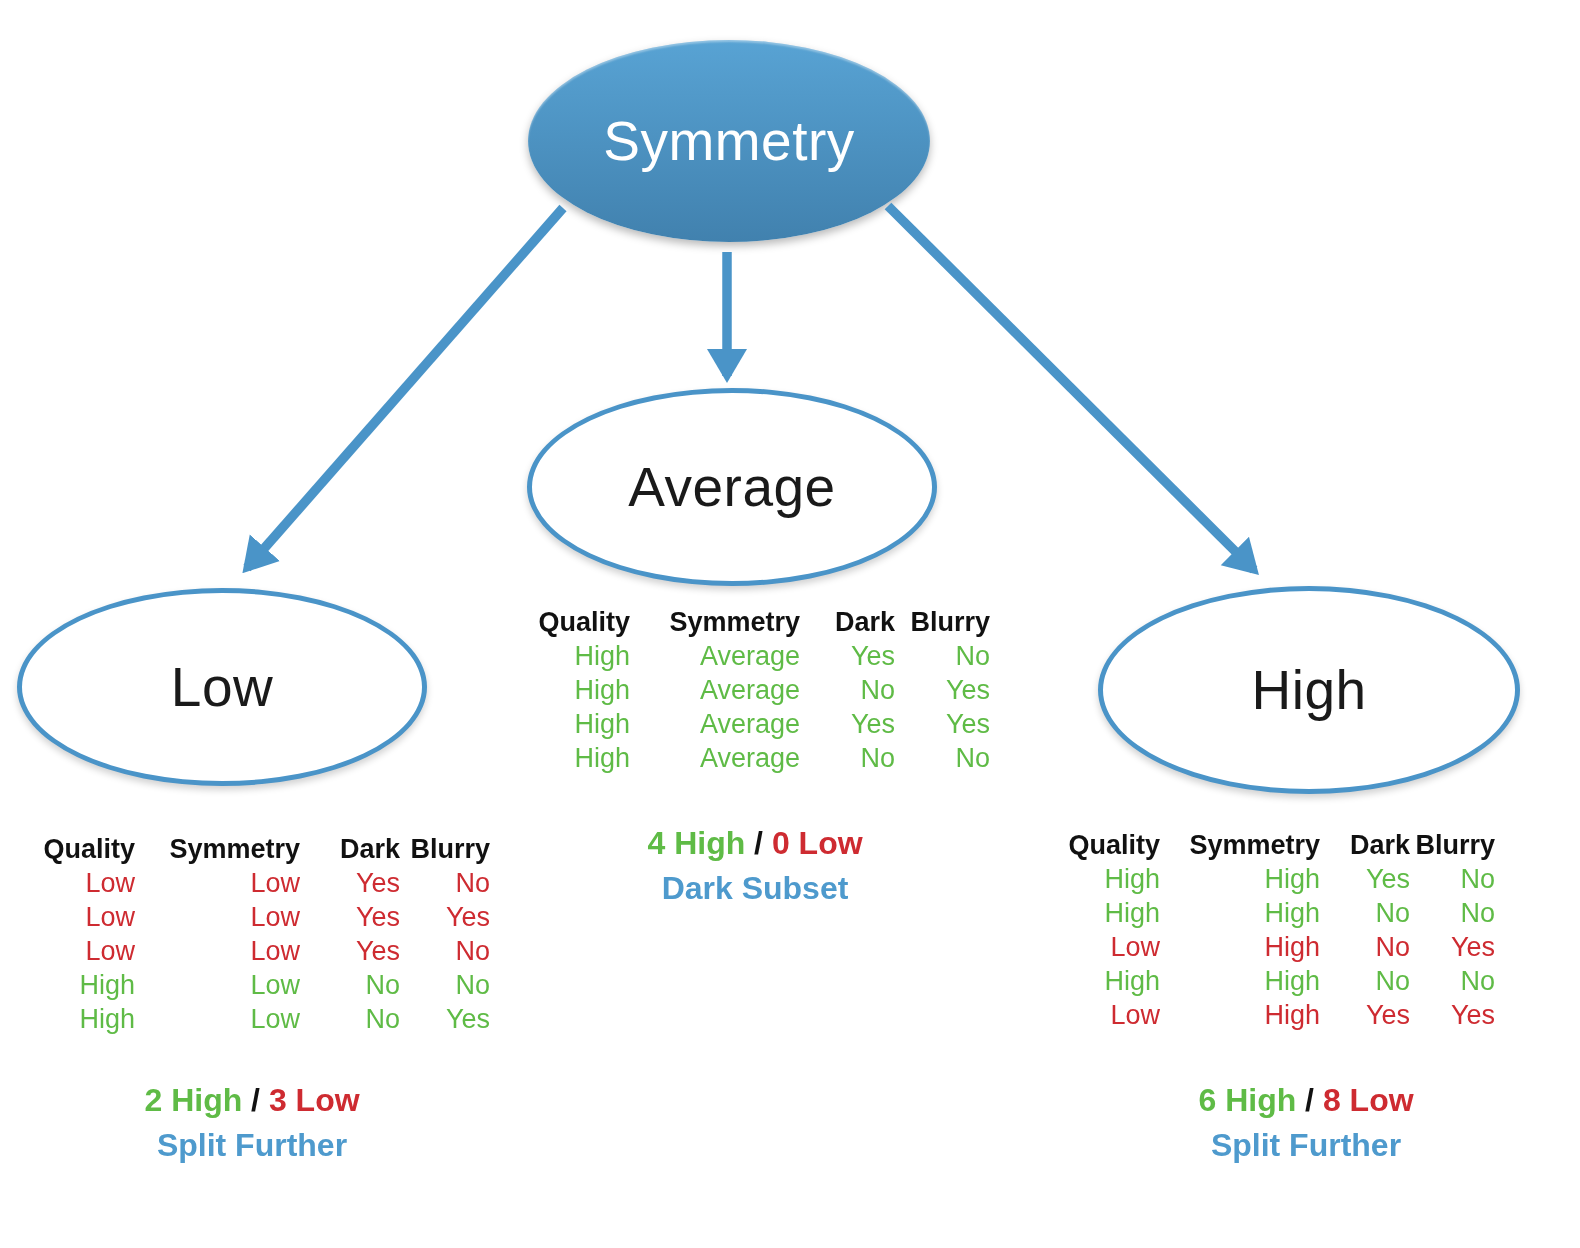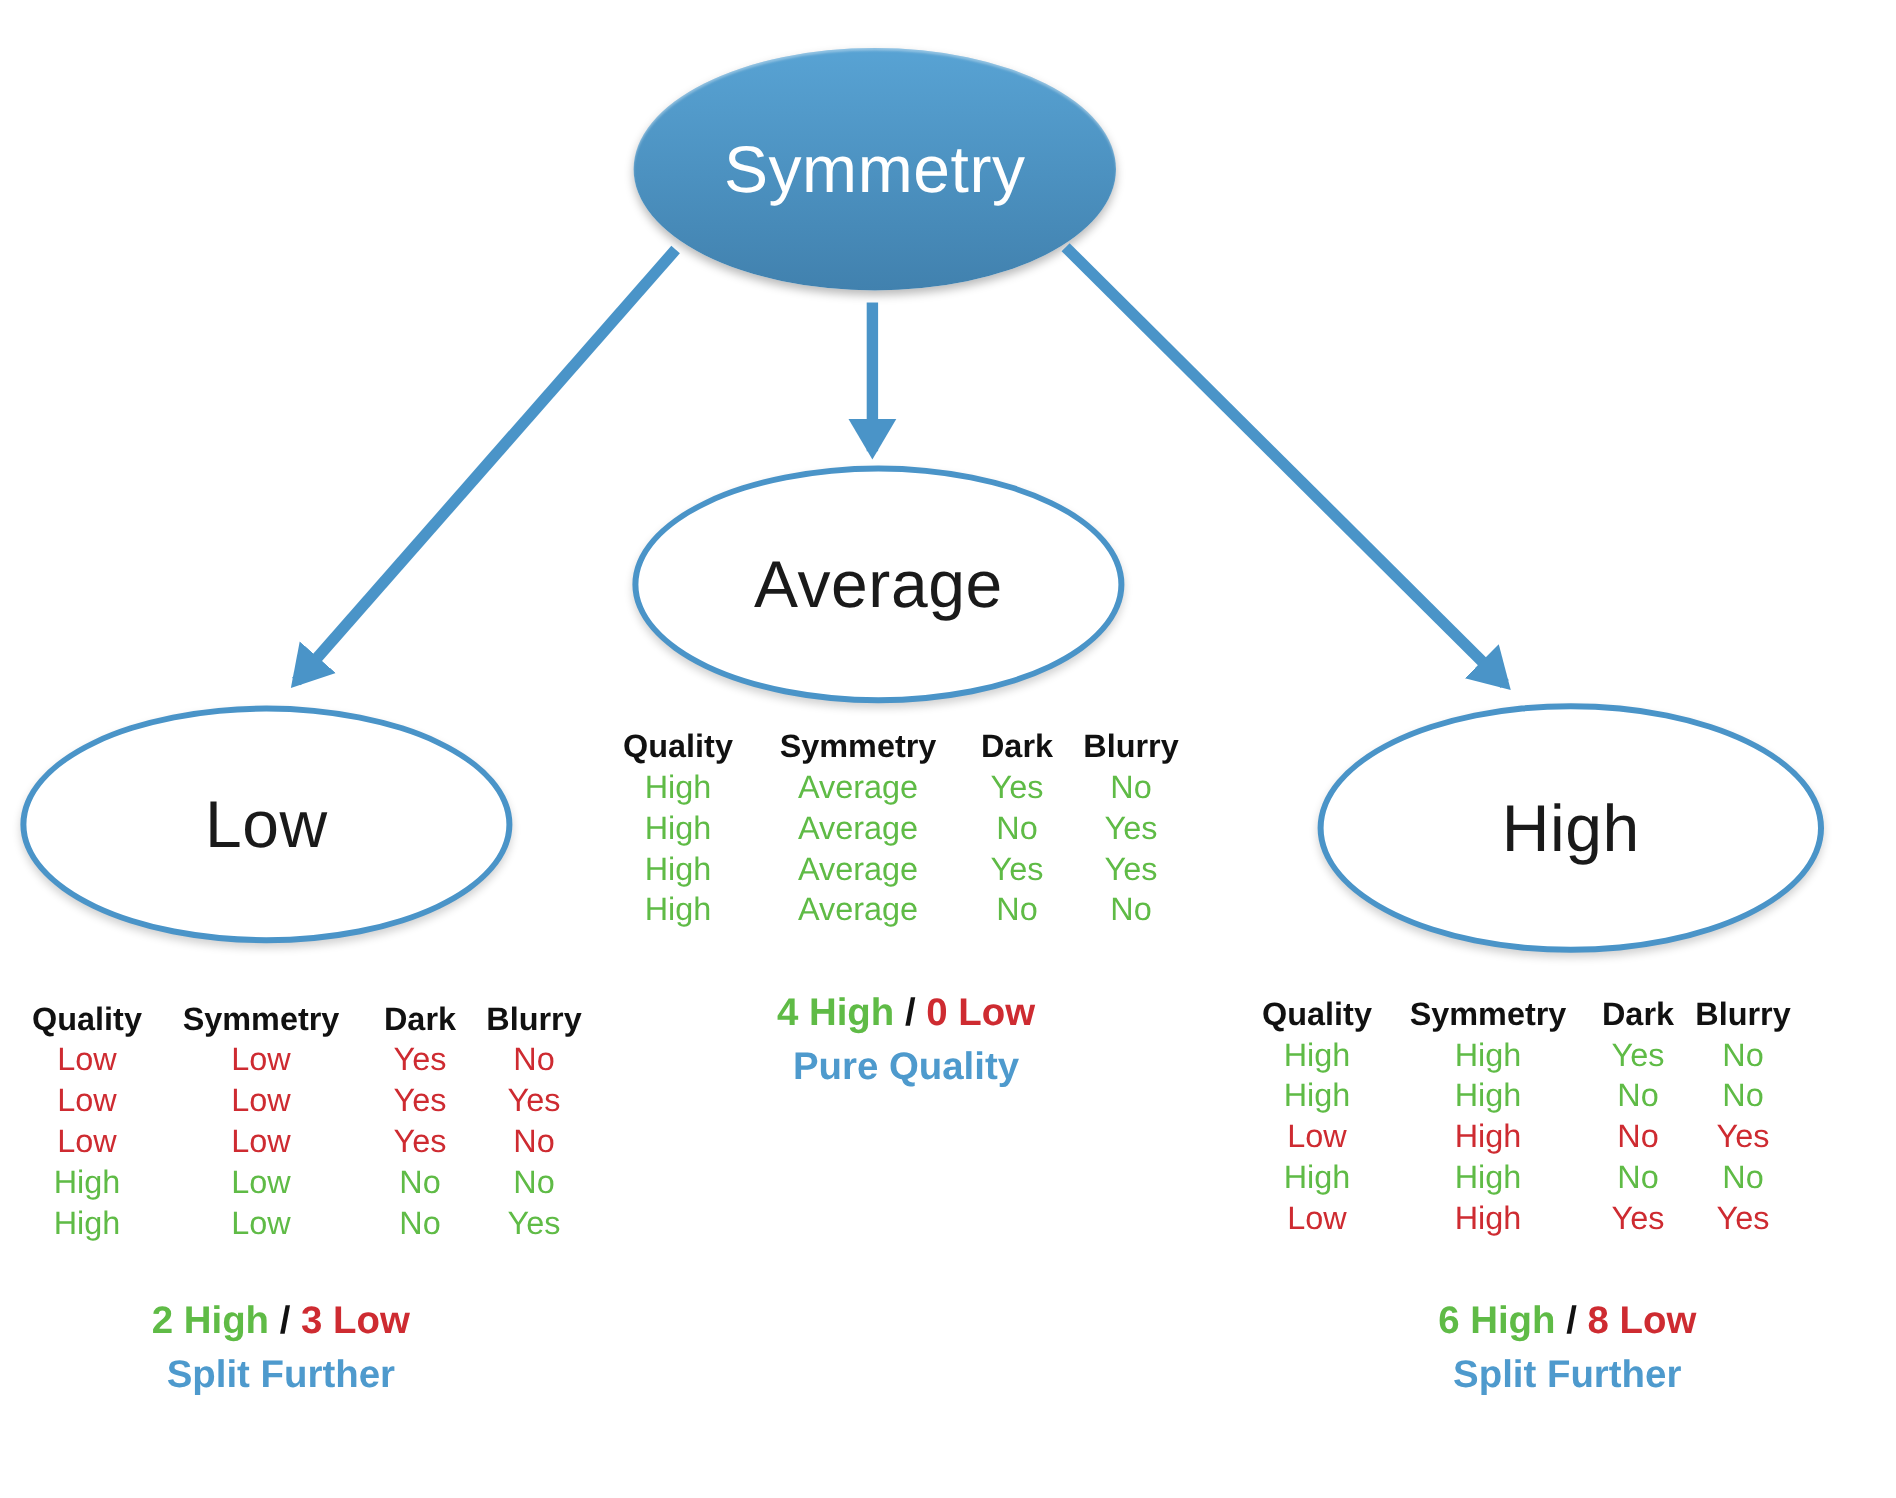--- a/index.html
+++ b/index.html
@@ -27,21 +27,21 @@
   .node.leaf{
     background:#fff;
     border:5px solid var(--blue);
     box-shadow:0 4px 7px rgba(0,0,0,0.18);
   }
   .datatable{
     position:absolute;z-index:3;
     display:grid;
     line-height:34px;
     font-size:27px;
-    text-align:center;
+    text-align:right;
   }
   .datatable .th{font-weight:bold;color:#111;}
   .datatable .td{}
   .green{color:var(--green);}
   .red{color:var(--red);}
   .summary{
     position:absolute;z-index:3;
     text-align:center;
     font-size:32px;font-weight:bold;
     line-height:45px;
@@ -151,28 +151,28 @@
       <span class="td green">High</span>
       <span class="td green">High</span>
       <span class="td green">No</span>
       <span class="td green">No</span>
       <span class="td red">Low</span>
       <span class="td red">High</span>
       <span class="td red">Yes</span>
       <span class="td red">Yes</span>
     </div>
 
-  <div class="summary" style="left:34px;top:1078px;width:400px;">
+  <div class="summary" style="left:52px;top:1078px;width:400px;">
     <div><span class="green">2 High</span> <span class="sep">/</span> <span class="red">3 Low</span></div>
     <div class="note">Split Further</div>
   </div>
 
   <div class="summary" style="left:555px;top:808px;width:400px;margin-top:13px;">
     <div><span class="green">4 High</span> <span class="sep">/</span> <span class="red">0 Low</span></div>
-    <div class="note">Pure Quality</div>
+    <div class="note">Dark Subset</div>
   </div>
 
   <div class="summary" style="left:1106px;top:1078px;width:400px;">
     <div><span class="green">6 High</span> <span class="sep">/</span> <span class="red">8 Low</span></div>
     <div class="note">Split Further</div>
   </div>
 
 </div>
 
 </body></html>

